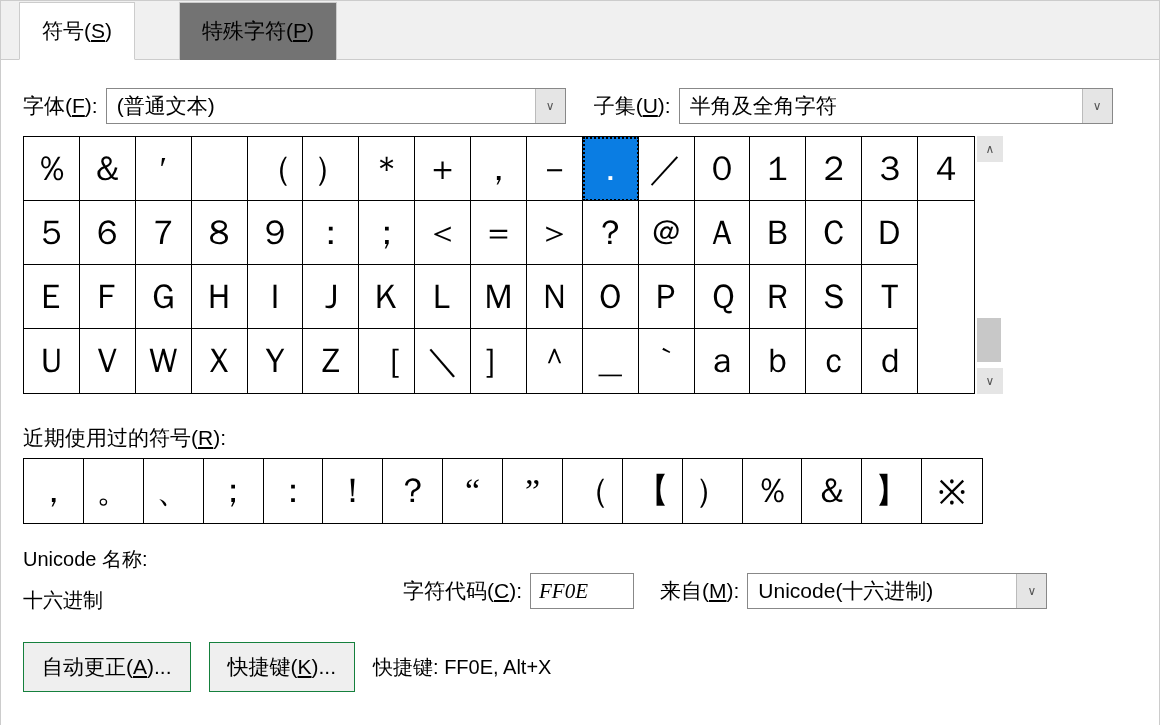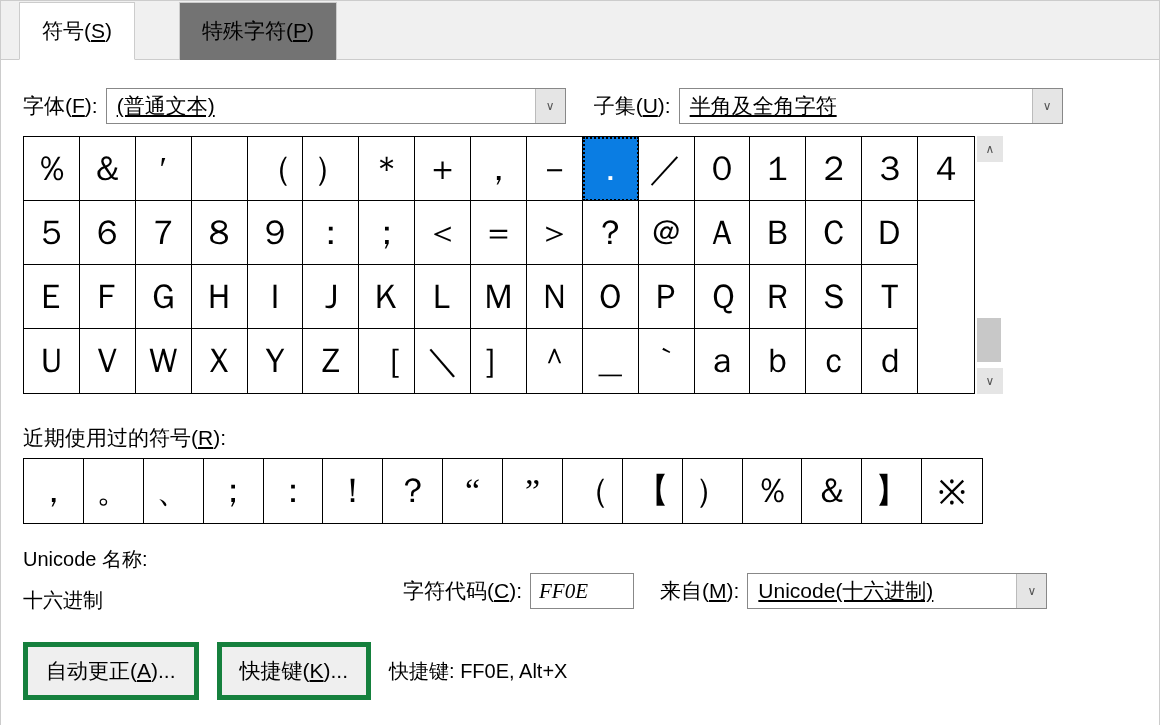--- a/index.html
+++ b/index.html
@@ -55,21 +55,20 @@
   display: flex;
   align-items: center;
   border: 1px solid #888;
   height: 36px;
   background: #fff;
 }
 .field-select .val {
   flex: 1;
   padding: 0 10px;
   font-size: 21px;
-  text-decoration: underline;
 }
 .dd-btn {
   width: 30px;
   height: 100%;
   background: #e5e5e5;
   border-left: 1px solid #bbb;
   display: flex;
   align-items: center;
   justify-content: center;
   font-size: 12px;
@@ -155,21 +154,21 @@
 .code-input {
   border: 1px solid #888;
   height: 36px;
   width: 104px;
   padding: 0 8px;
   font-size: 21px;
   font-family: "Times New Roman", serif;
   font-style: italic;
 }
 .btn {
-  border: 5px solid #15803d;
+  border: 1px solid #15803d;
   background: #efefef;
   padding: 10px 18px;
   font-size: 21px;
   margin-right: 18px;
 }
 .btn-row {
   display: flex;
   align-items: center;
   margin-top: 28px;
 }
@@ -187,21 +186,21 @@
 
   <div class="content">
 
     <div class="row">
       <span class="lbl">字体(<span class="u">F</span>):</span>
       <div class="field-select" style="width:460px">
         <span class="val">(普通文本)</span>
         <div class="dd-btn">∨</div>
       </div>
       <span class="lbl" style="margin-left:28px">子集(<span class="u">U</span>):</span>
-      <div class="field-select" style="width:384px">
+      <div class="field-select" style="width:434px">
         <span class="val">半角及全角字符</span>
         <div class="dd-btn">∨</div>
       </div>
     </div>
 
     <div class="grid-wrap">
       <div class="symbol-grid" id="sym-grid">
           <div class="cell">％</div>
           <div class="cell">＆</div>
           <div class="cell">′</div>

